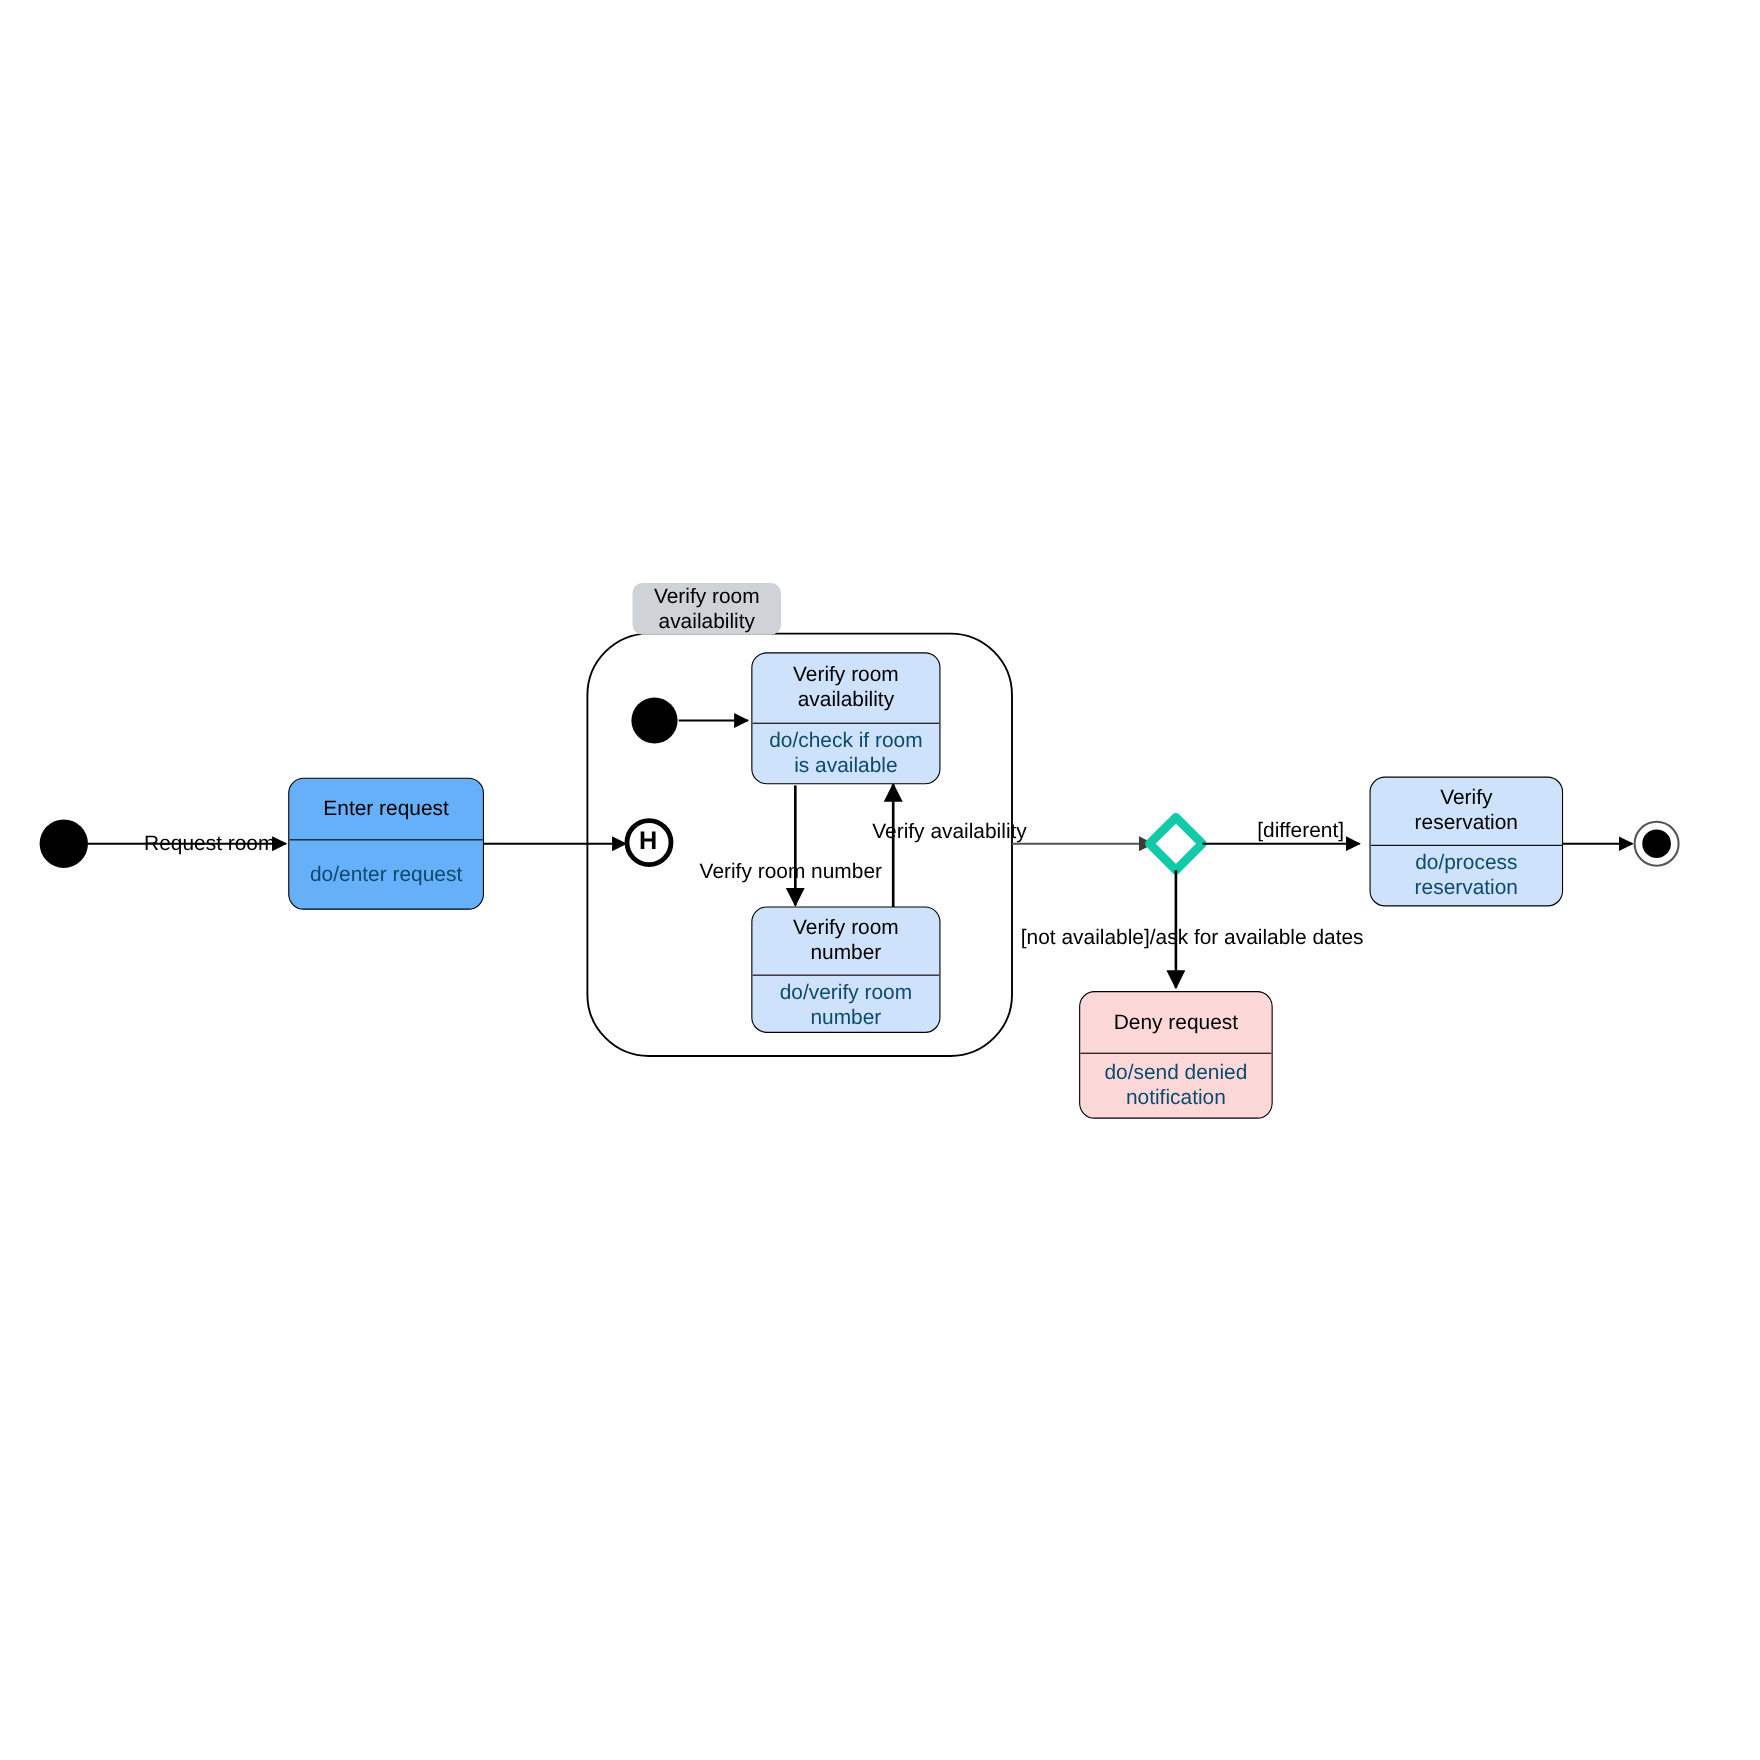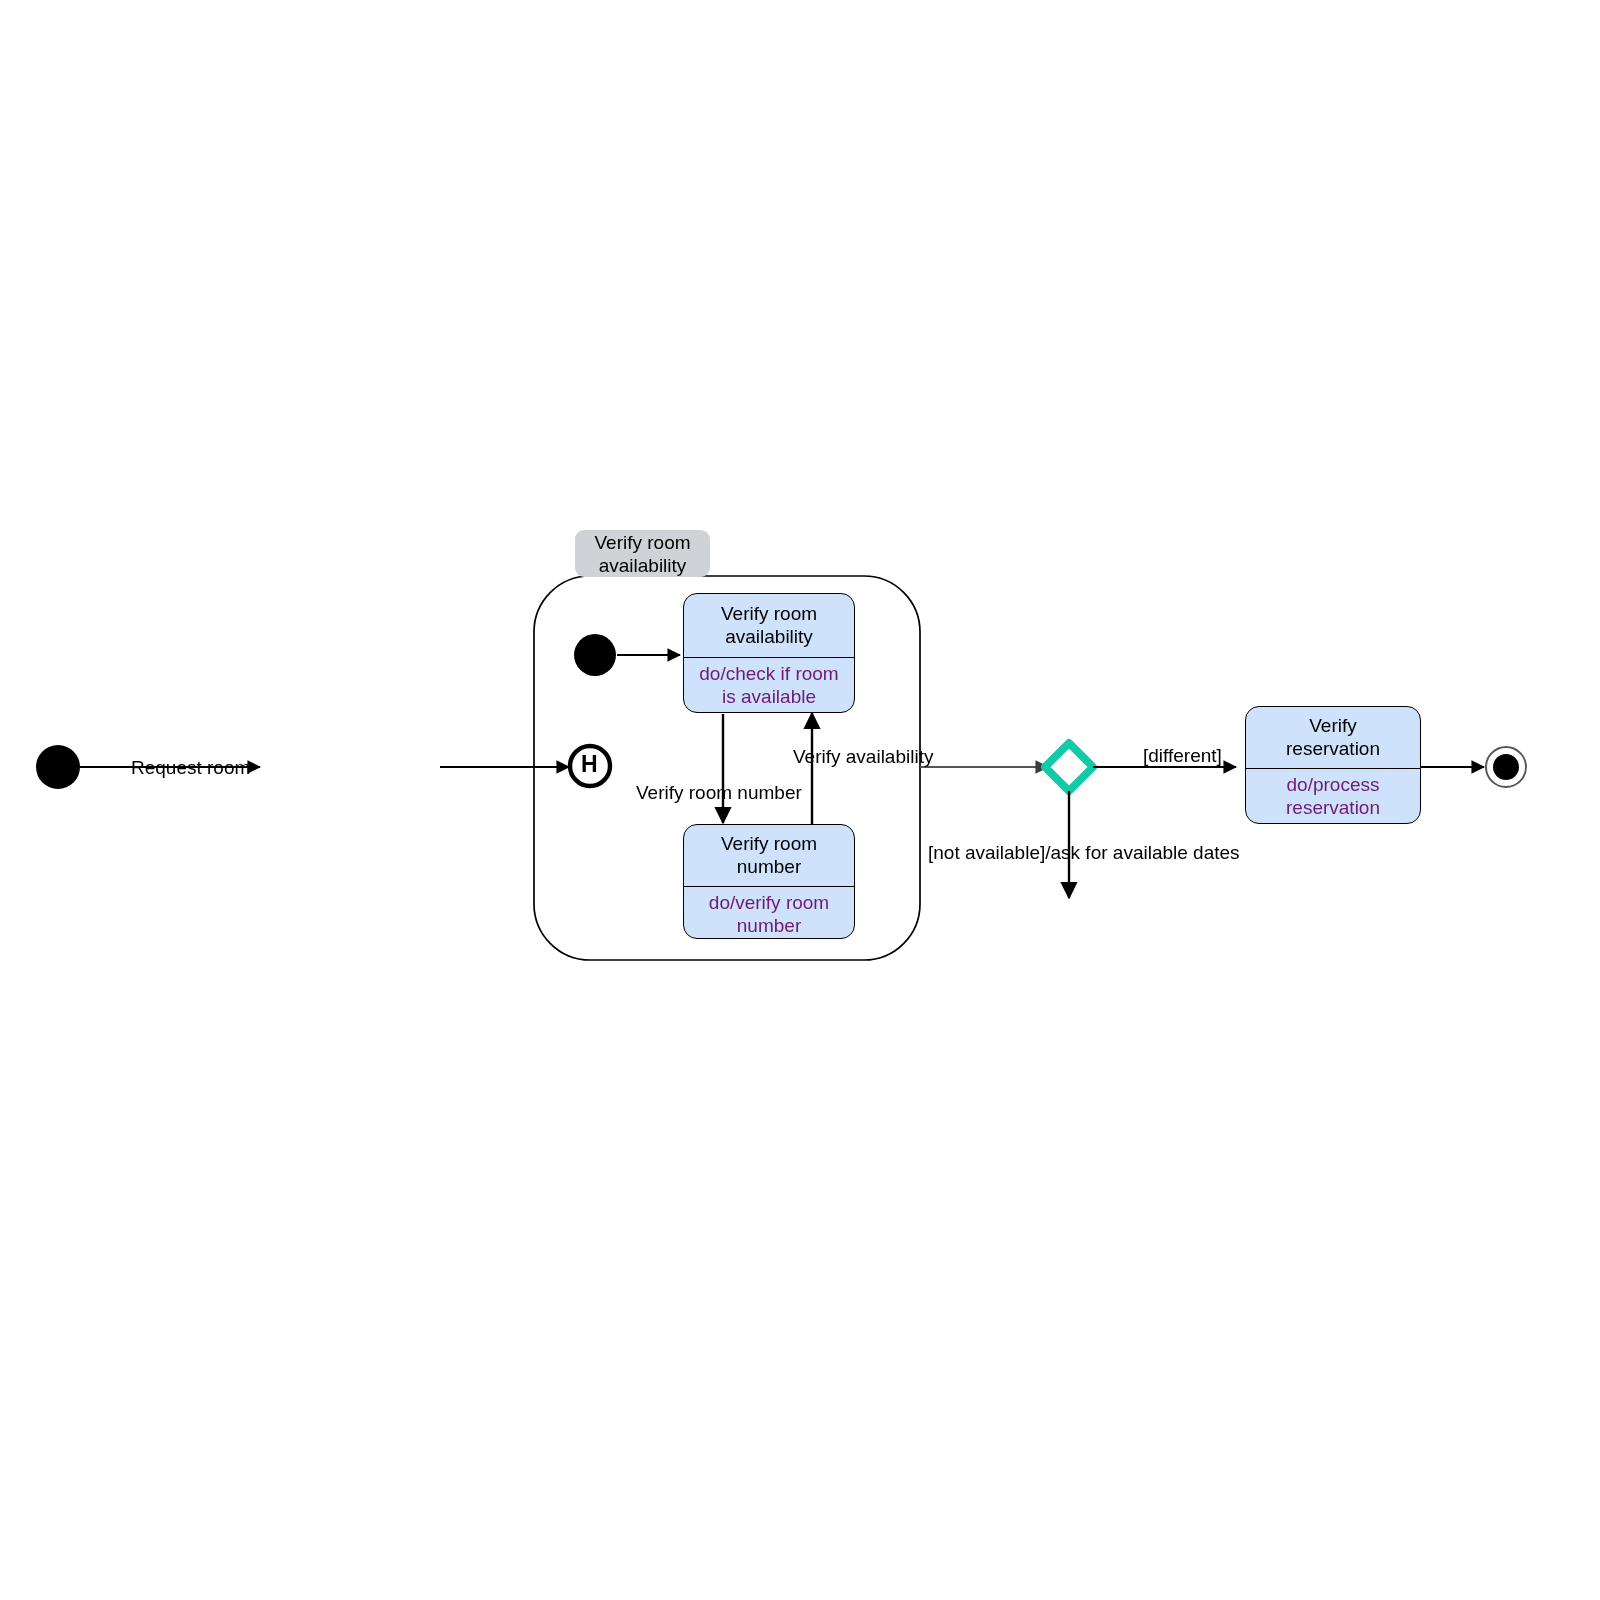--- a/index.html
+++ b/index.html
@@ -48,21 +48,21 @@
     padding: 5px 6px 6px 6px;
   }
   .state-body {
     flex: 1 1 auto;
     display: flex;
     align-items: center;
     justify-content: center;
     text-align: center;
     font-size: 19px;
     line-height: 23px;
-    color: #701a75;
+    color: #0c4a6e;
     white-space: pre-line;
     padding: 4px 0;
   }
   .state-blue-dark { background: #66AFF9; }
   .state-blue-light { background: #CEE2FC; }
   .state-pink { background: #FCD8D8; }
 
   .composite-tab {
     position: absolute;
     box-sizing: border-box;
@@ -133,20 +133,24 @@
 
     <circle cx="1506" cy="767" r="20" fill="#ffffff" stroke="#555555" stroke-width="1.9"></circle>
     <circle cx="1506" cy="767" r="13" fill="#000000"></circle>
   </svg>
 
   <div class="edge-label" style="left:581px; top:753px; font-size:23px; font-weight:bold;">H</div>
 
   <div class="composite-tab" style="left:575px; top:530px; width:135px; height:47px;">Verify room
 availability</div>
 
+  <div class="state-box state-blue-dark" style="left:262px; top:707px; width:178px; height:120px;">
+    <div class="state-name" style="height:44px;">Enter request</div>
+    <div class="state-body">do/enter request</div>
+  </div>
 
   <div class="state-box state-blue-light" style="left:683px; top:593px; width:172px; height:120px;">
     <div class="state-name" style="height:52px;">Verify room
 availability</div>
     <div class="state-body">do/check if room
 is available</div>
   </div>
 
   <div class="state-box state-blue-light" style="left:683px; top:824px; width:172px; height:115px;">
     <div class="state-name" style="height:50px;">Verify room
@@ -155,20 +159,25 @@
 number</div>
   </div>
 
   <div class="state-box state-blue-light" style="left:1245px; top:706px; width:176px; height:118px;">
     <div class="state-name" style="height:50px;">Verify
 reservation</div>
     <div class="state-body">do/process
 reservation</div>
   </div>
 
+  <div class="state-box state-pink" style="left:981px; top:901px; width:176px; height:116px;">
+    <div class="state-name" style="height:44px;">Deny request</div>
+    <div class="state-body">do/send denied
+notification</div>
+  </div>
 
   <div class="edge-label" style="left:131px; top:756px;">Request room</div>
 
   <div class="edge-label" style="left:636px; top:781px;">Verify room number</div>
 
   <div class="edge-label" style="left:757px; top:745px;margin-left:36px;">Verify availability</div>
 
   <div class="edge-label" style="left:1143px; top:744px;">[different]</div>
 
   <div class="edge-label" style="left:928px; top:841px;">[not available]/ask for available dates</div>

